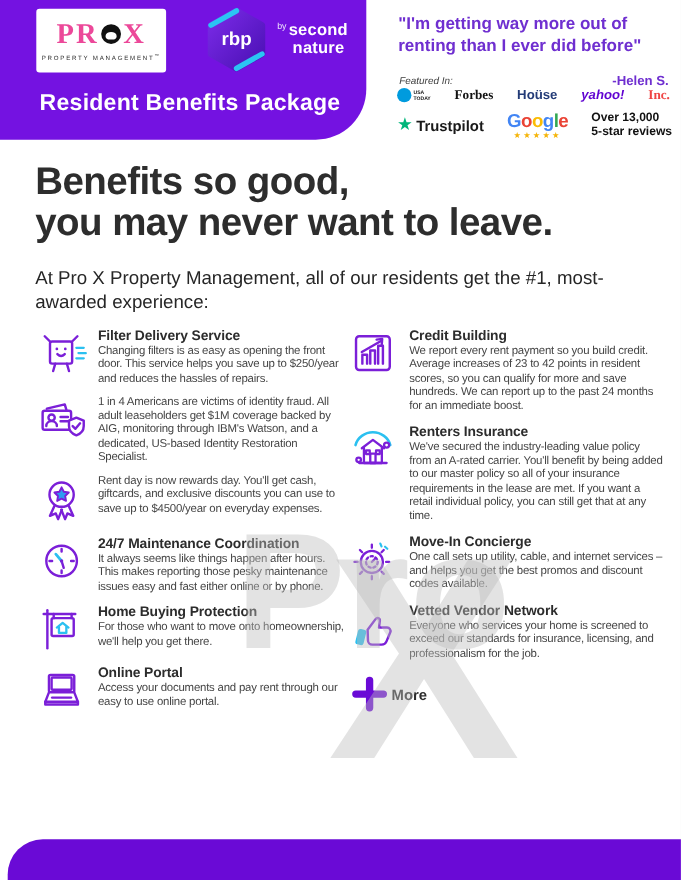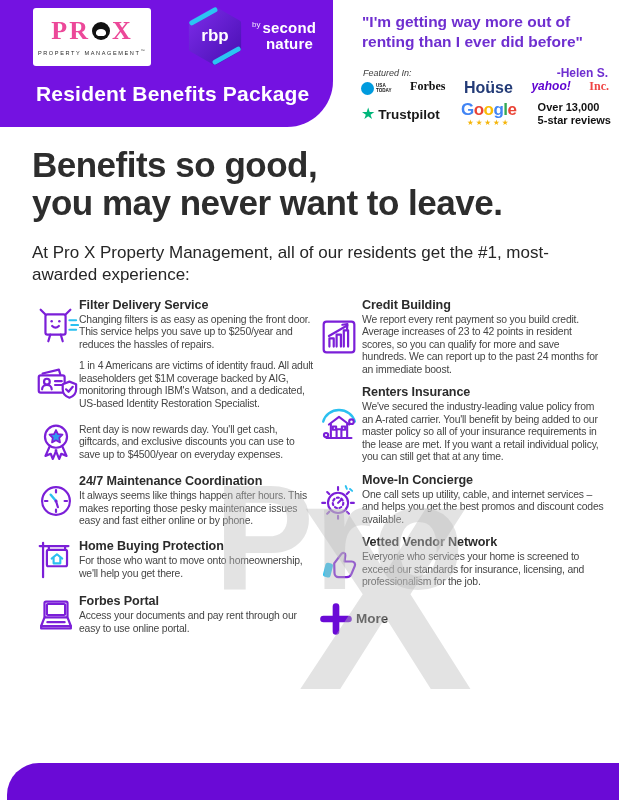--- a/index.html
+++ b/index.html
@@ -33,42 +33,42 @@
   .quote{position:absolute;left:362px;top:12px;width:246px;color:var(--quote-purple,#6F2FD0);
     font-weight:700;font-size:15.5px;line-height:1.3;}
   .quote-author{text-align:right;font-size:12px;margin-top:14px;}
   .featured-label{position:absolute;left:363px;top:68px;font-size:9px;color:#3c3c3c;font-style:italic;}
   .featured-row{position:absolute;left:361px;top:79px;width:248px;display:flex;
     justify-content:space-between;}
   .usatoday{display:flex;align-items:center;gap:2px;}
   .usatoday-circle{width:13px;height:13px;border-radius:50%;background:var(--usatoday-blue,#009BDE);}
   .usatoday-text{font-size:4.6px;font-weight:700;color:#111;line-height:1.1;}
   .logo-forbes{font-family:"Liberation Serif",serif;font-weight:700;font-size:12px;color:#111;}
-  .logo-house{font-weight:700;font-size:16px;color:#233B77;}
+  .logo-house{font-weight:700;font-size:12px;color:#233B77;}
   .logo-yahoo{font-weight:700;font-size:12px;color:var(--yahoo-purple,#5F01D1);font-style:italic;}
   .logo-inc{font-family:"Liberation Serif",serif;font-weight:700;font-size:12px;color:#ef4444;}
   .reviews-row{position:absolute;left:361px;top:101px;width:250px;display:flex;align-items:center;
     justify-content:space-between;}
   .trustpilot{display:flex;align-items:center;gap:3px;}
   .tp-star{color:var(--trustpilot-green,#00B67A);font-size:16px;line-height:1;}
   .tp-name{font-weight:700;font-size:13.5px;color:#191919;}
   .google-block{text-align:center;line-height:1;}
   .google-word{font-weight:700;font-size:17px;letter-spacing:-.5px;}
   .google-stars{font-size:7.5px;color:var(--star-yellow,#F5B50A);letter-spacing:2px;margin-top:1px;}
   .reviews-text{font-weight:700;font-size:11px;color:#111;line-height:1.2;}
 
   
   .headline{position:absolute;left:32px;top:146px;font-size:35px;font-weight:800;
     color:var(--headline-dark,#2D2D2D);line-height:1.09;letter-spacing:-.5px;}
   .intro{position:absolute;left:32px;top:242px;width:562px;font-size:17px;color:#262626;line-height:1.32;}
 
   .col{position:absolute;top:298px;}
   .col-left{left:33px;width:281px;}
   .col-right{left:316px;width:288px;}
-  .benefit{display:flex;margin-bottom:9px;align-items:center;}
+  .benefit{display:flex;gap:10px;margin-bottom:9px;}
   .bicon{flex:0 0 46px;width:46px;height:46px;}
   .bicon svg{width:46px;height:46px;display:block;}
   .btext{flex:1;}
   .btitle{font-size:12.6px;font-weight:700;color:#2c2c2c;margin-bottom:2px;letter-spacing:-.1px;}
   .bbody{font-size:10.4px;line-height:1.2;letter-spacing:-.2px;color:#454545;}
   .more-row{display:flex;align-items:center;gap:0;margin-top:10px;}
   .more-row .bicon{flex:0 0 40px;width:40px;height:40px;}
   .more-row .bicon svg{width:40px;height:40px;}
   .more-label{font-weight:700;font-size:13.5px;color:#2c2c2c;}
 
@@ -263,21 +263,21 @@
             <g fill="none" stroke="#7B1FD8" stroke-width="2.3" stroke-linecap="round" stroke-linejoin="round">
               <rect x="12" y="10" width="24" height="16.5" rx="1.5"></rect>
               <rect x="14.5" y="12.5" width="19" height="11.5" rx="1"></rect>
               <path d="M12 26.5 L8.5 35.5 h31 L36 26.5"></path>
               <path d="M8.5 35.5 v2.5 h31 v-2.5"></path>
               <path d="M15 31.5 h18"></path>
             </g>
           </svg>
         </span>
     <div class="btext">
-      <div class="btitle">Forbes Portal</div>
+      <div class="btitle">Online Portal</div>
       <div class="bbody">Access your documents and pay rent through our easy to use online portal.</div>
     </div>
   </div>
 </div>
   <div class="col col-right" id="right-col">
 
   <div class="benefit">
     <span class="bicon">
           <svg viewBox="0 0 48 48">
             <g fill="none" stroke="#7B1FD8" stroke-width="2.3" stroke-linecap="round" stroke-linejoin="round">

